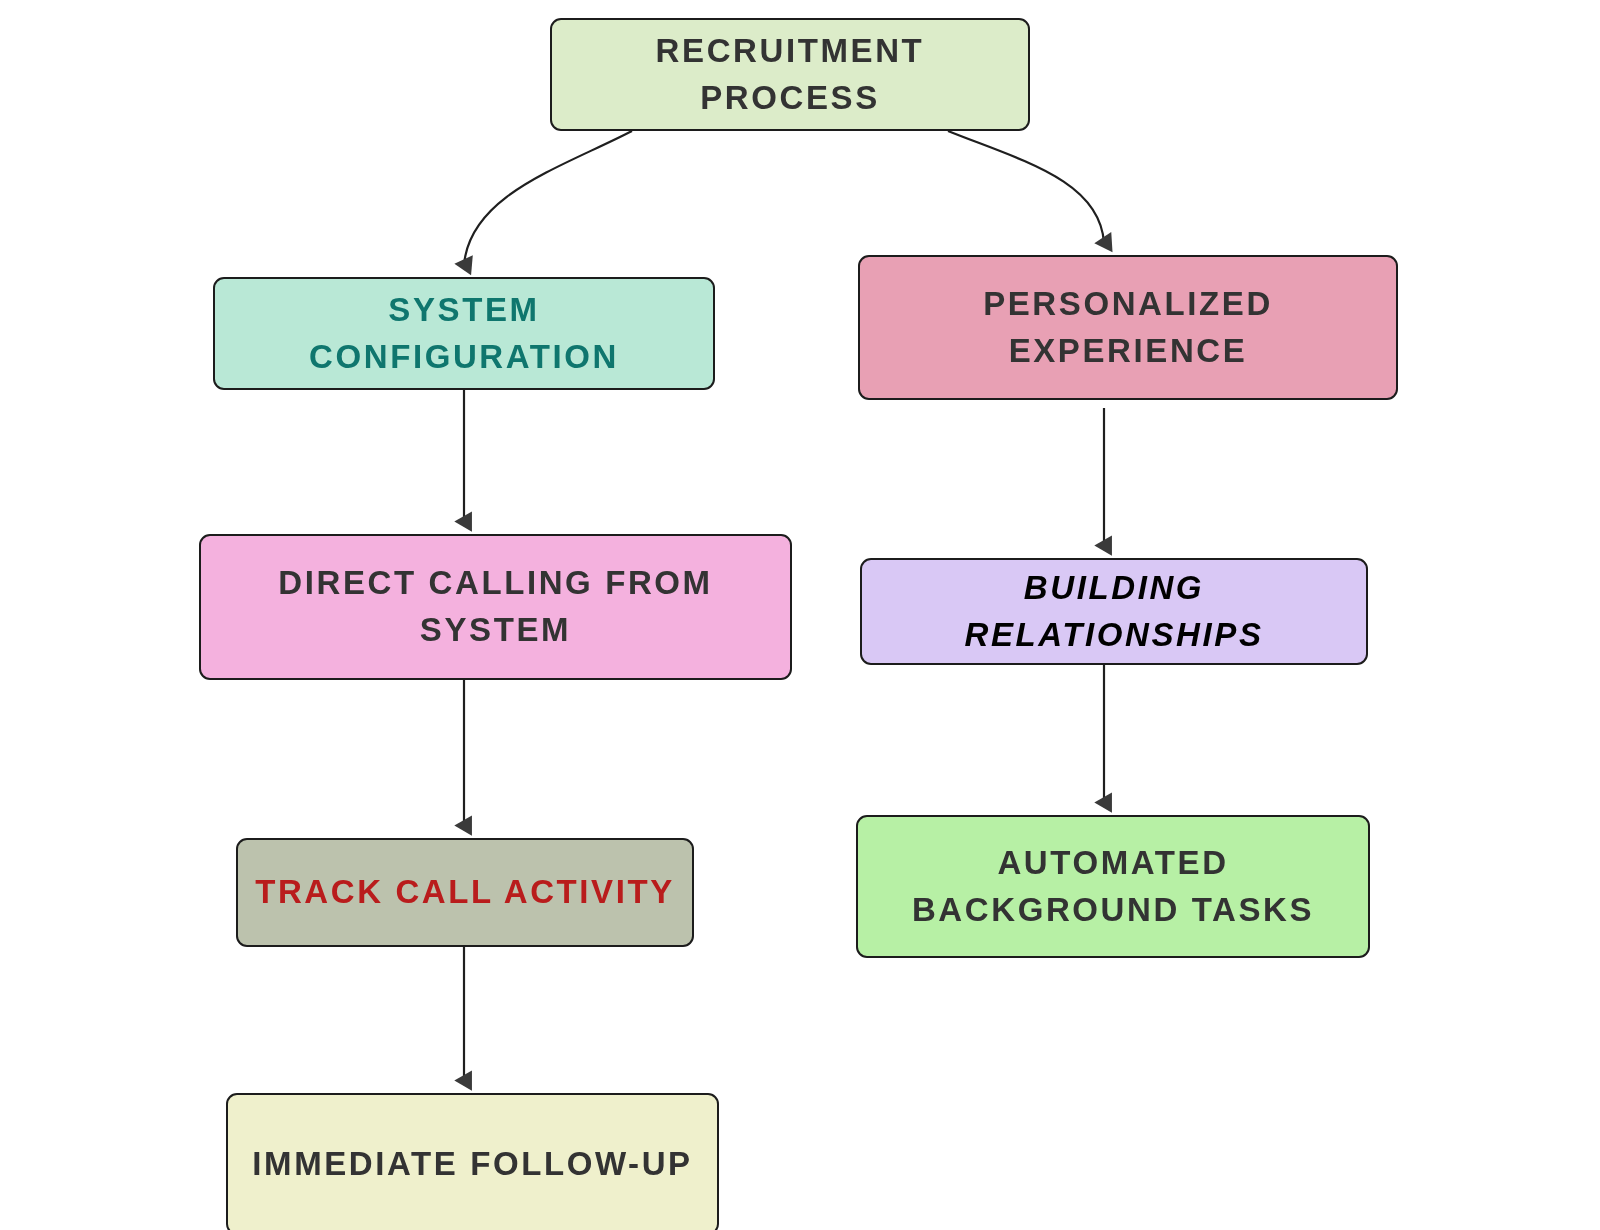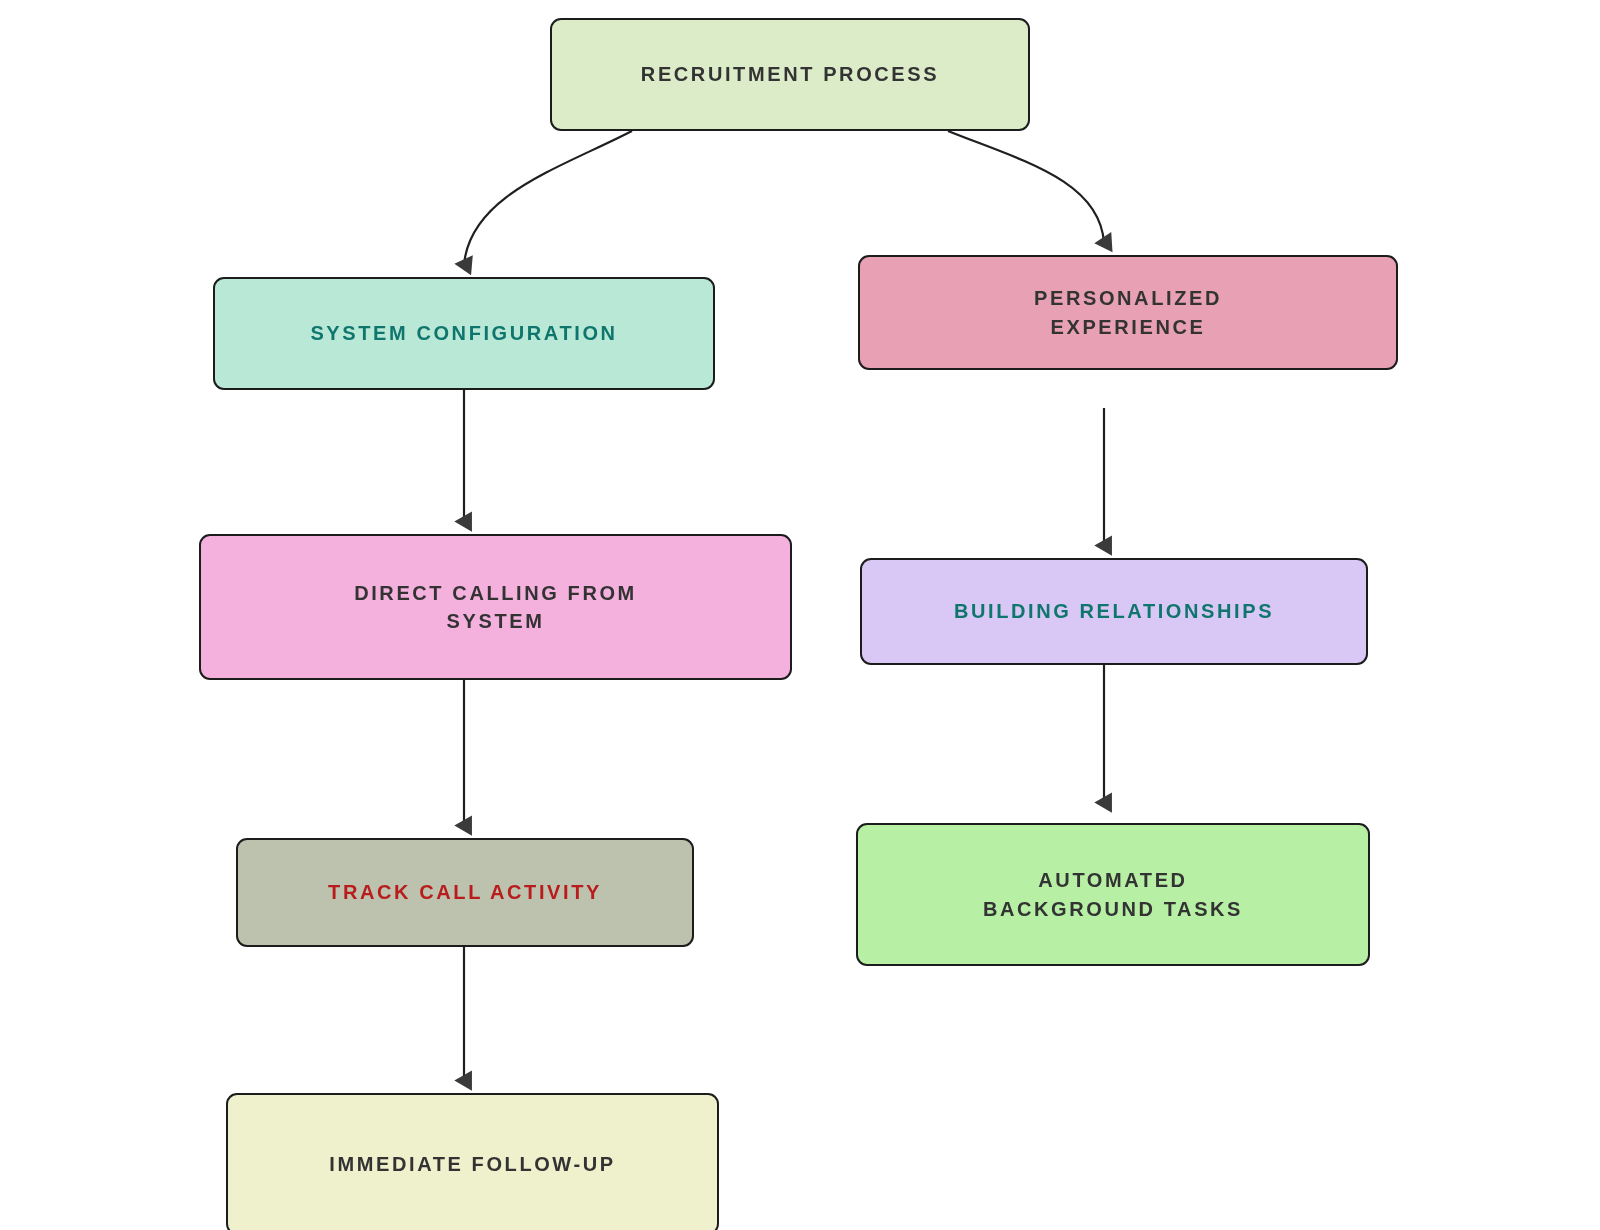--- a/index.html
+++ b/index.html
@@ -33,21 +33,21 @@
     border: 2.4px solid #1c1c1c;
     border-radius: 11px;
     display: flex;
     align-items: center;
     justify-content: center;
     text-align: center;
     z-index: 2;
   }
   .node .label {
     font-family: "Liberation Sans", sans-serif;
-    font-size: 20px;
+    font-size: 33px;
     font-weight: 600;
     letter-spacing: 2.6px;
     color: #333333;
     line-height: 1.42;
     text-transform: uppercase;
     white-space: pre-line;
     padding: 0 14px;
   }
 </style>
 </head>
@@ -72,35 +72,35 @@
       </g>
   </svg>
 
   <div id="node-layer">
       <div class="node" style="left: 550px; top: 18px; width: 480px; height: 113px; background: rgb(220, 236, 201); border-color: rgb(28, 28, 28);">
         <span class="label" style="color: rgb(51, 51, 51);">Recruitment Process</span>
       </div>
       <div class="node" style="left: 213px; top: 277px; width: 502px; height: 113px; background: rgb(185, 232, 214); border-color: rgb(28, 28, 28);">
         <span class="label" style="color: #0f766e;">System Configuration</span>
       </div>
-      <div class="node" style="left: 858px; top: 255px; width: 540px; height: 115px; background: rgb(232, 160, 180); border-color: rgb(28, 28, 28);">
+      <div class="node" style="left: 858px; top: 255px; width: 540px; height: 145px; background: rgb(232, 160, 180); border-color: rgb(28, 28, 28);">
         <span class="label" style="color: rgb(51, 51, 51);">Personalized
 Experience</span>
       </div>
       <div class="node" style="left: 199px; top: 534px; width: 593px; height: 146px; background: rgb(244, 177, 222); border-color: rgb(28, 28, 28);">
         <span class="label" style="color: rgb(51, 51, 51);">Direct Calling From
 System</span>
       </div>
       <div class="node" style="left: 860px; top: 558px; width: 508px; height: 107px; background: rgb(217, 200, 245); border-color: rgb(28, 28, 28);">
-        <span class="label" style="color: #0f766e;">Building Relationships</span>
+        <span class="label" style="color: #000000; font-style: italic;">Building Relationships</span>
       </div>
       <div class="node" style="left: 236px; top: 838px; width: 458px; height: 109px; background: rgb(188, 194, 173); border-color: rgb(28, 28, 28);">
         <span class="label" style="color: #b91c1c;">Track Call Activity</span>
       </div>
-      <div class="node" style="left: 856px; top: 815px; width: 514px; height: 143px; background: rgb(183, 240, 165); border-color: rgb(28, 28, 28); margin-top: 8px;">
+      <div class="node" style="left: 856px; top: 815px; width: 514px; height: 143px; background: rgb(183, 240, 165); border-color: rgb(28, 28, 28);">
         <span class="label" style="color: rgb(51, 51, 51);">Automated
 Background Tasks</span>
       </div>
       <div class="node" style="left: 226px; top: 1093px; width: 493px; height: 142px; background: rgb(239, 240, 204); border-color: rgb(28, 28, 28);">
         <span class="label" style="color: rgb(51, 51, 51);">Immediate Follow-Up</span>
       </div>
     </div>
 
 </div>
 

